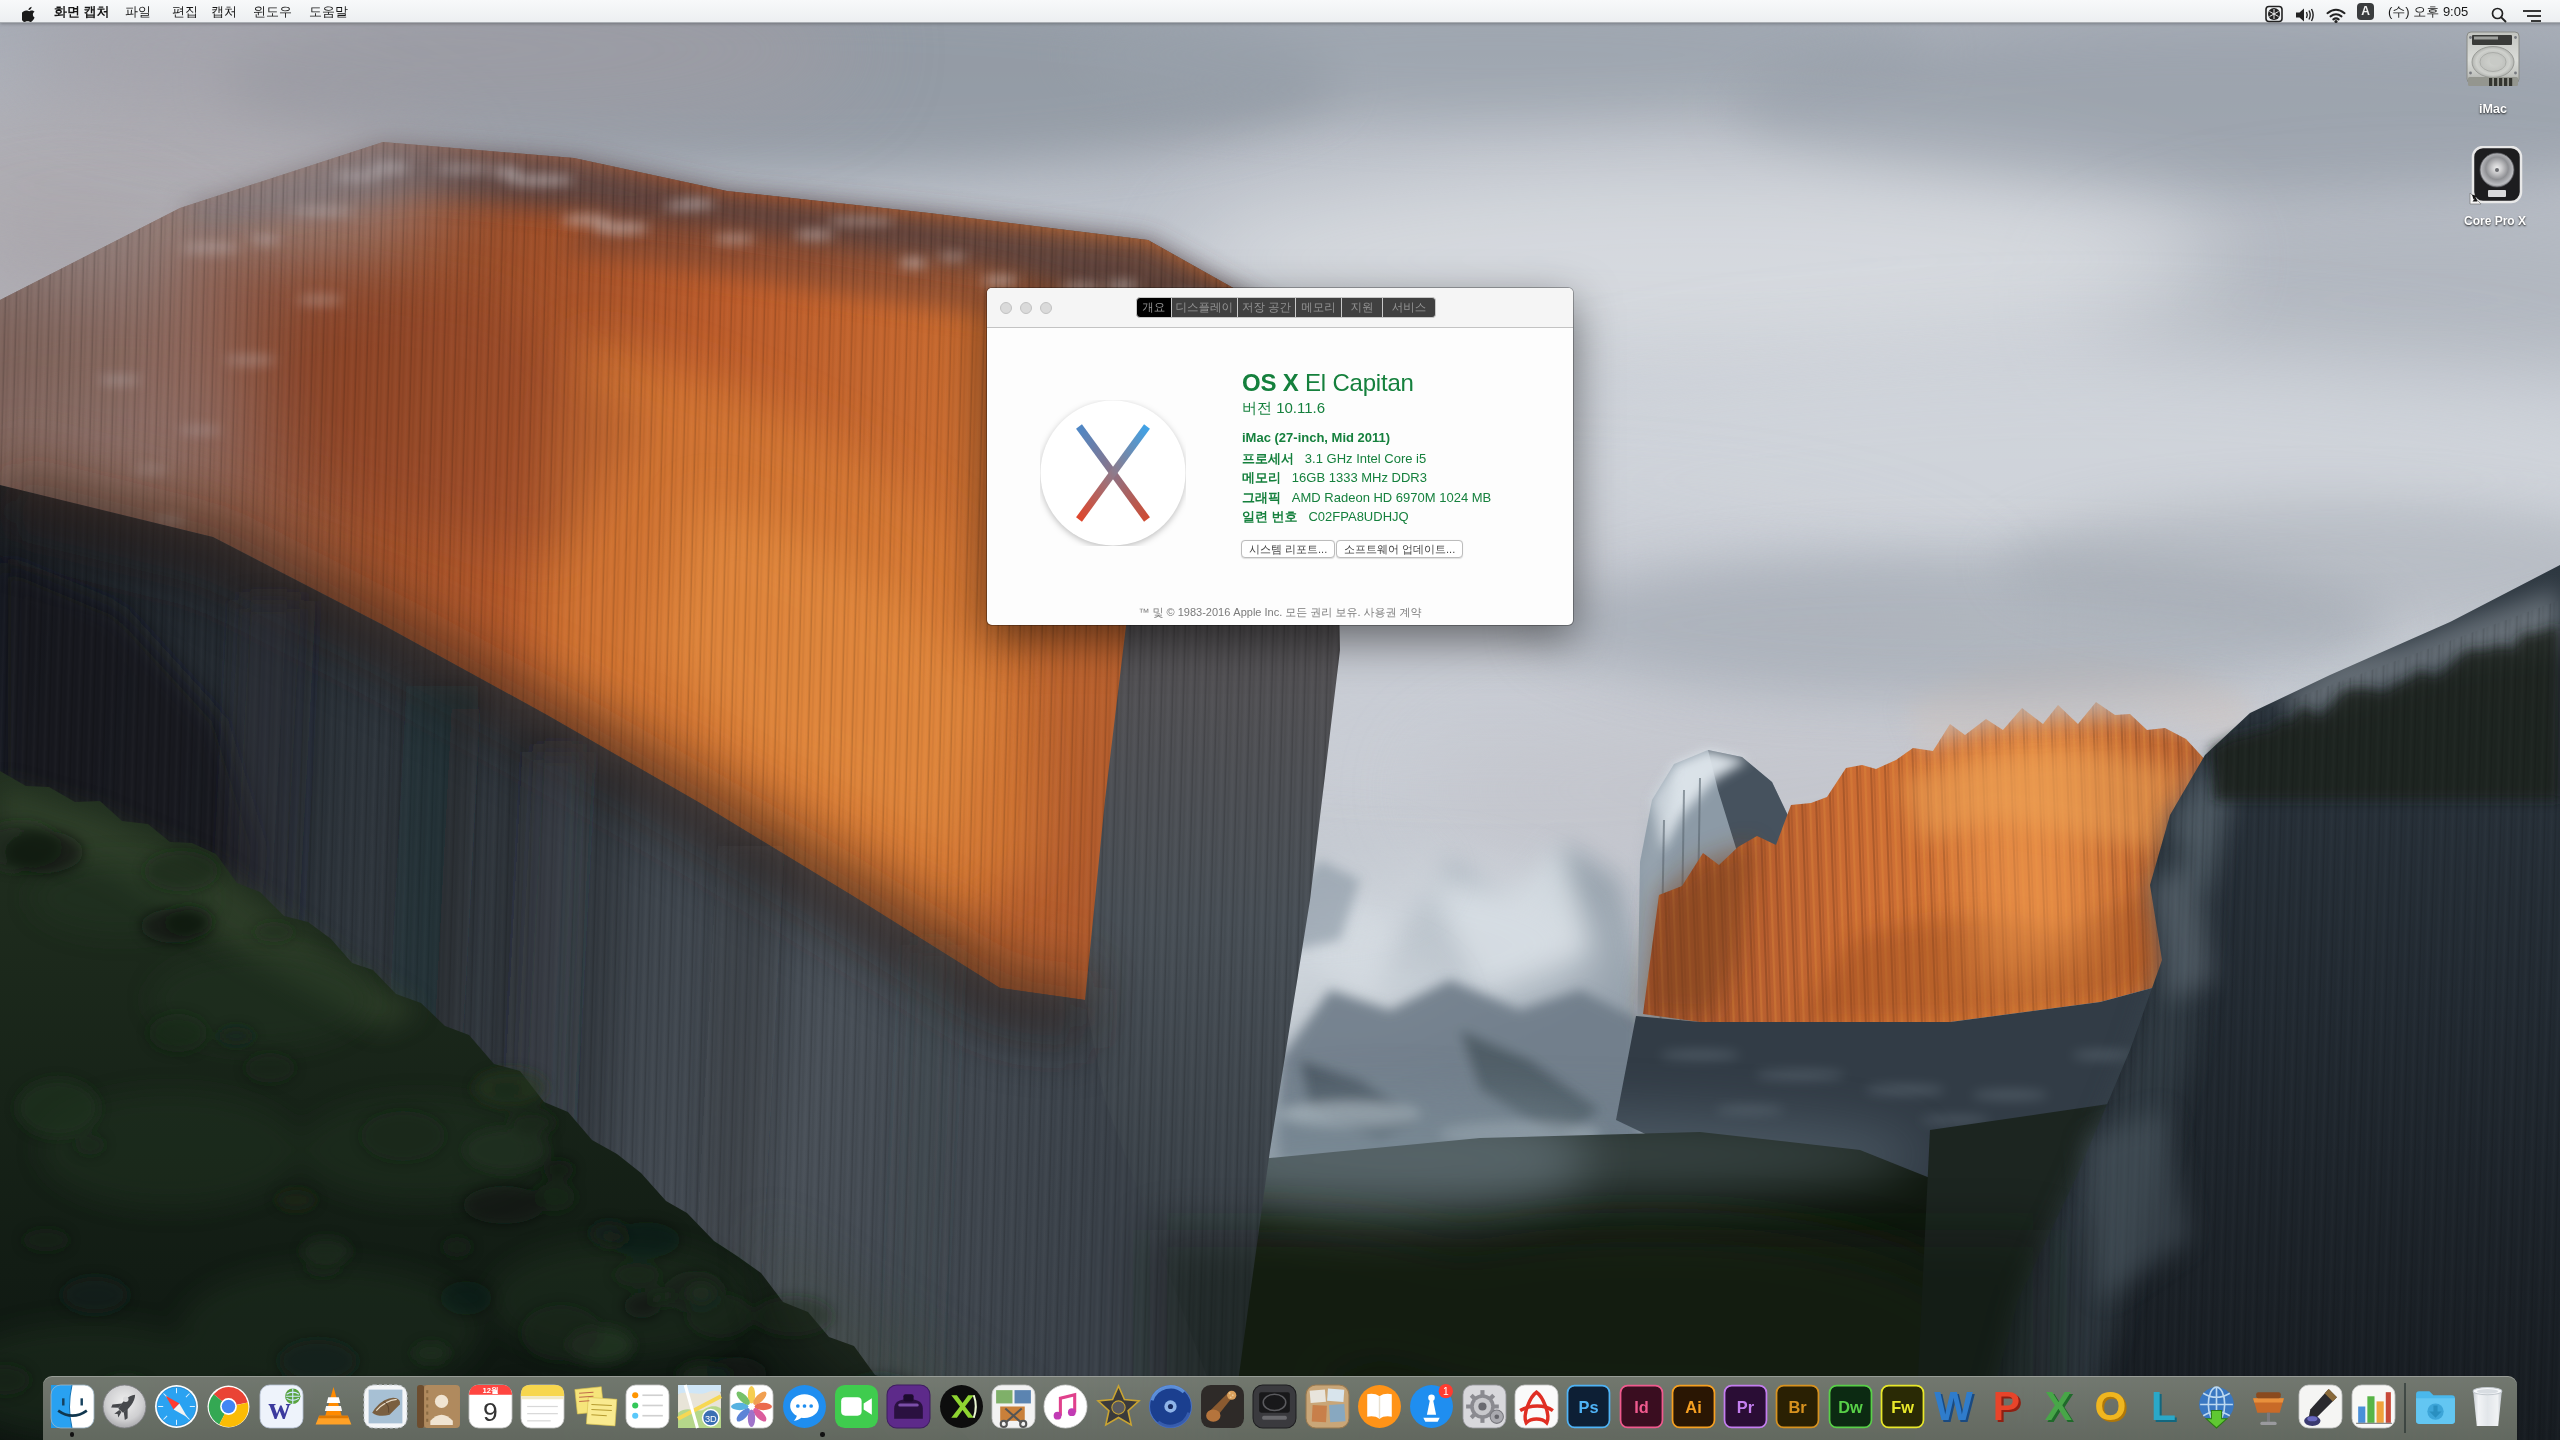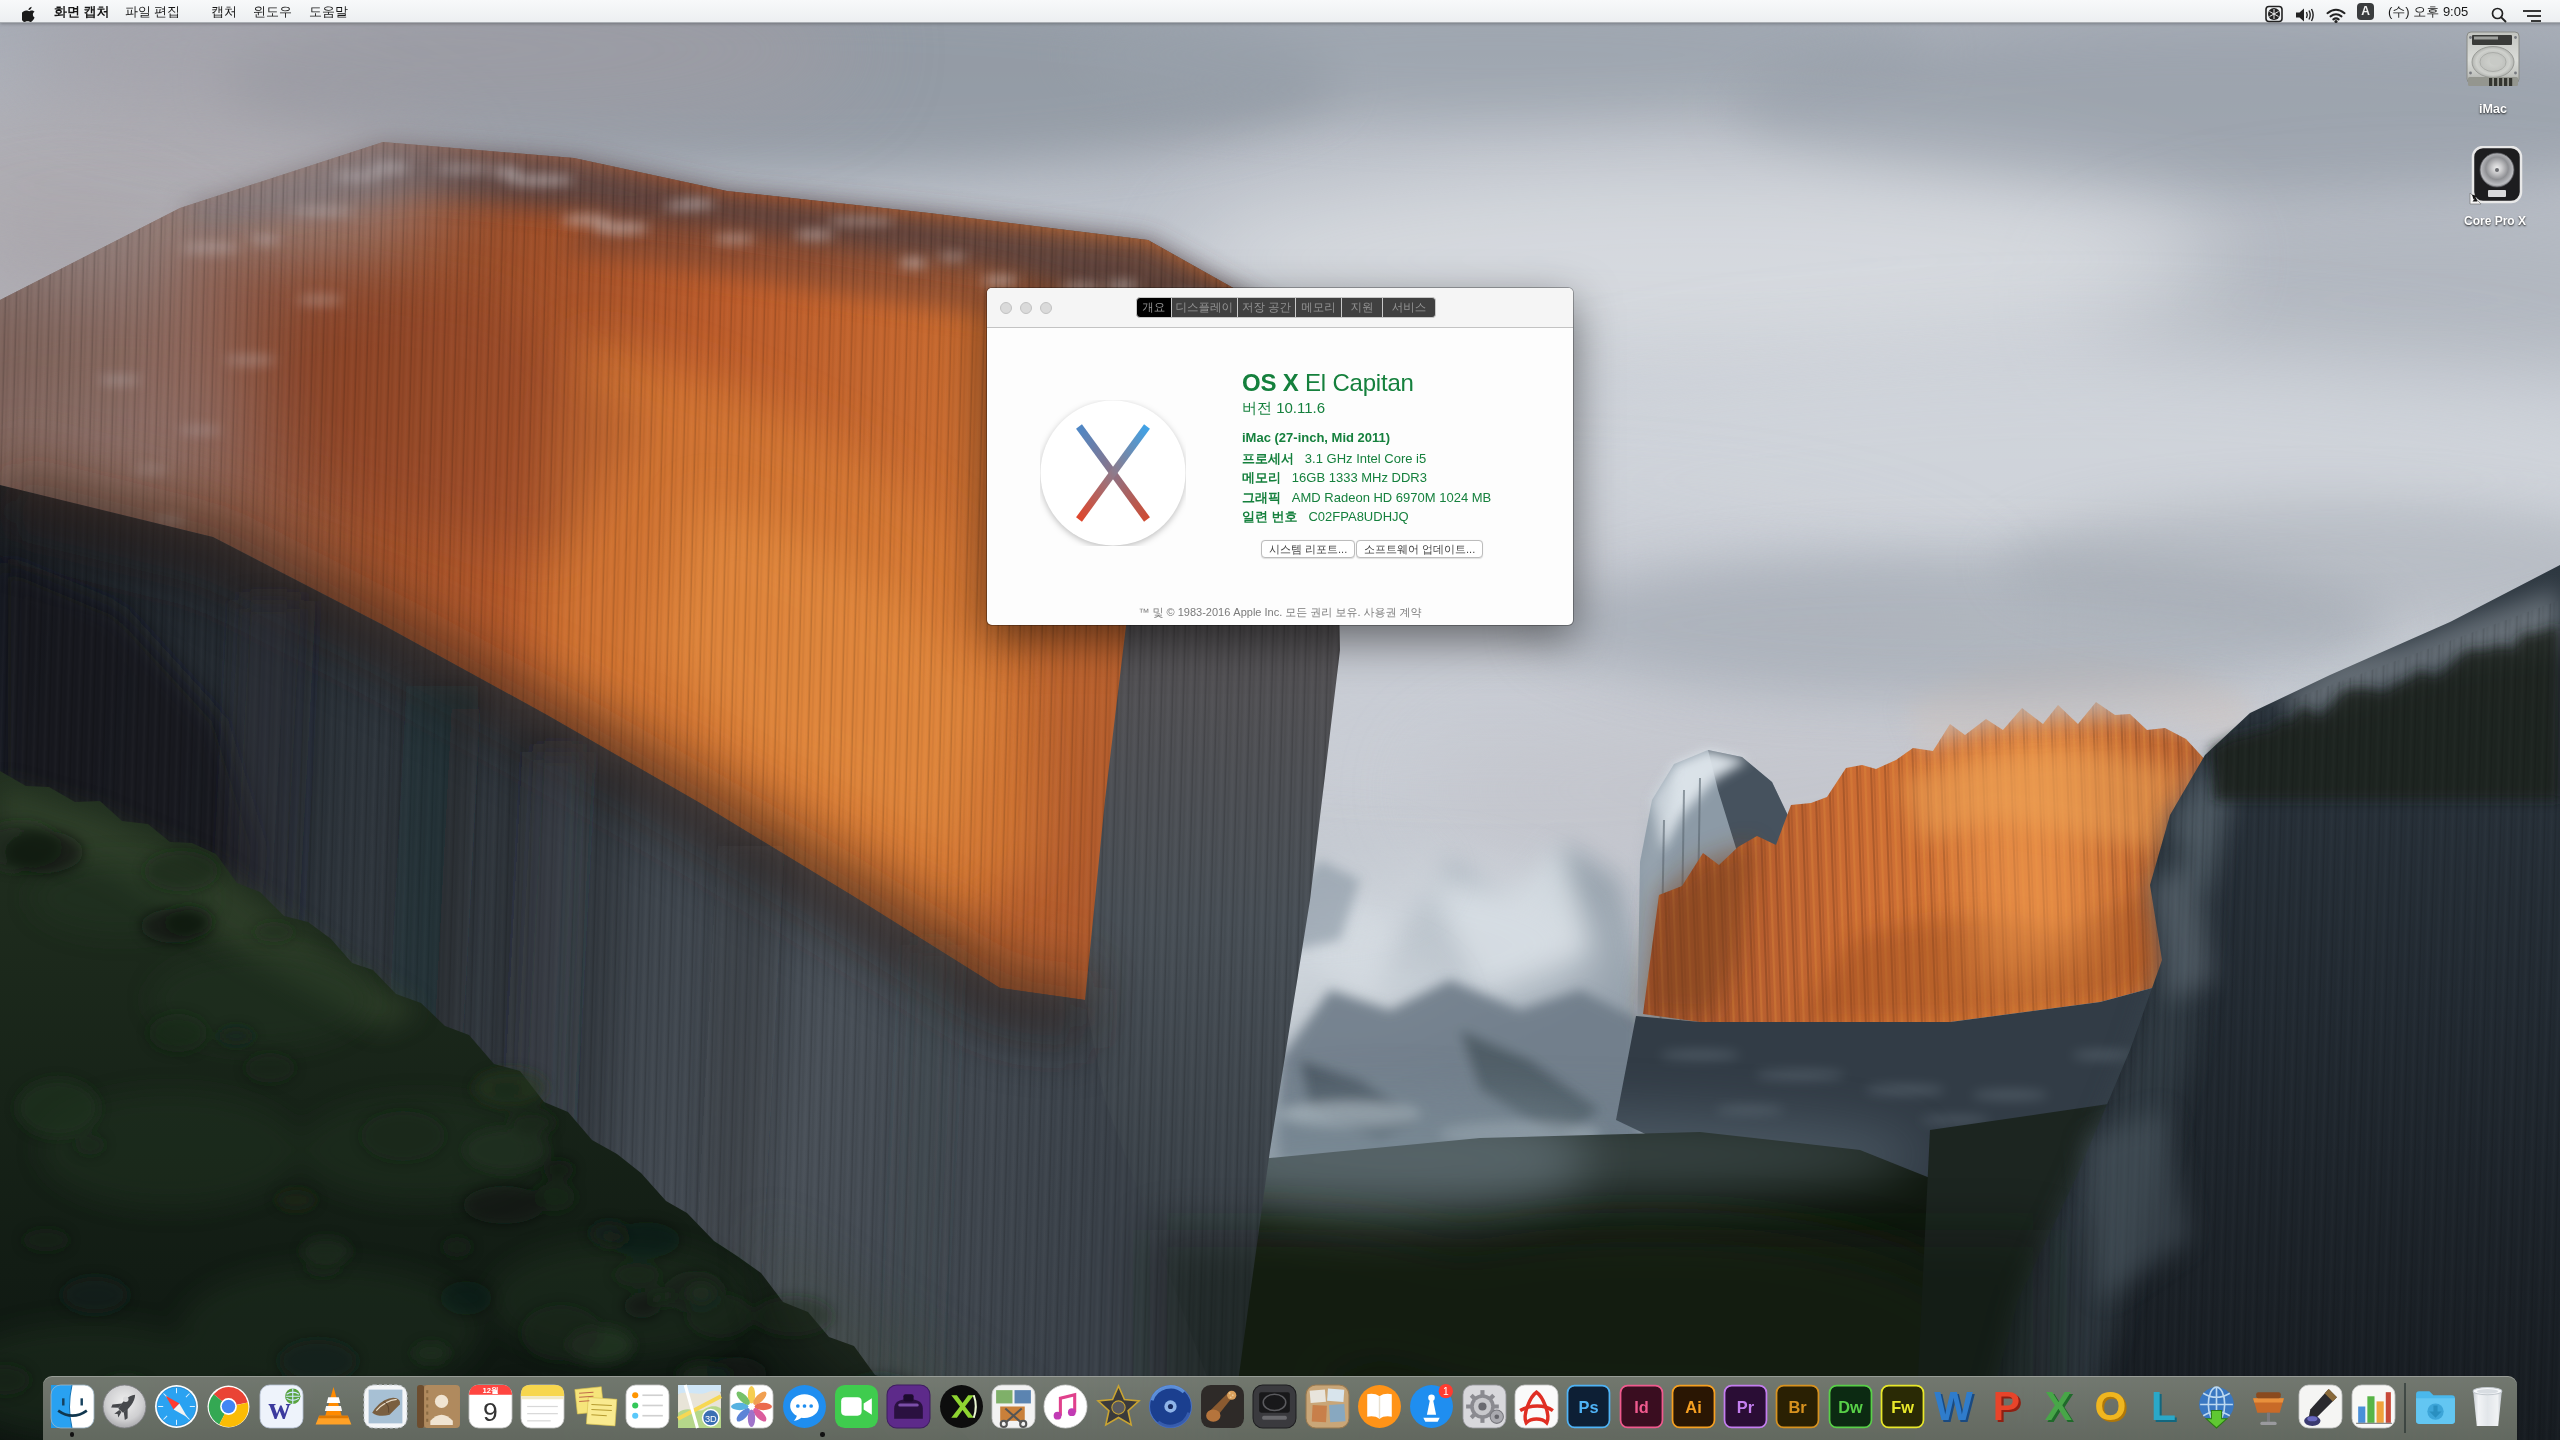--- a/index.html
+++ b/index.html
@@ -12,21 +12,21 @@
 
 .win{position:absolute;left:987px;top:288px;width:586px;height:337px;border-radius:5px;background:#fdfdfd;box-shadow:0 0 0 1px rgba(0,0,0,.28),0 15px 45px rgba(0,0,0,.5);}
 .titlebar{position:absolute;left:0;top:0;width:586px;height:39px;background:#f5f5f5;border-bottom:1px solid #c3c3c3;border-radius:5px 5px 0 0;}
 .tl{position:absolute;top:302px;width:12px;height:12px;border-radius:6px;background:#dadada;border:0.5px solid #c2c2c2;box-sizing:border-box;}
 .tabs{position:absolute;left:1136px;top:297px;height:21px;display:flex;}
 .tab{box-sizing:border-box;height:21px;border:1px solid #c8c8c8;border-left:none;background:#404040;color:#939393;font-size:11.5px;line-height:19px;text-align:center;white-space:nowrap;overflow:hidden;}
 .tab.first{border-left:1px solid #c8c8c8;border-radius:4px 0 0 4px;}
 .tab.last{border-radius:0 4px 4px 0;font-family:Liberation Mono, monospace;}
 .tab.sel{background:#000000;}
 .wtxt{position:absolute;color:#15803d;}
-.btn{position:absolute;height:18px;box-sizing:border-box;background:#fff;border:1px solid #bcbcbc;border-radius:4px;font-size:11.5px;color:#454545;line-height:16px;text-align:center;white-space:nowrap;padding:0 9px;box-shadow:0 0.5px 1px rgba(0,0,0,.12);margin-left:20px;}
+.btn{position:absolute;height:18px;box-sizing:border-box;background:#fff;border:1px solid #bcbcbc;border-radius:4px;font-size:11.5px;color:#454545;line-height:16px;text-align:center;white-space:nowrap;padding:0 9px;box-shadow:0 0.5px 1px rgba(0,0,0,.12);}
 
 .dock{position:absolute;left:43px;top:1376px;width:2474px;height:64px;background:linear-gradient(rgba(119,125,116,.95),rgba(102,108,99,.96));border-radius:9px 9px 0 0;box-shadow:inset 0 1px 0 rgba(255,255,255,.28);}
 .di{position:absolute;top:1384px;width:45px;height:45px;}
 .ddot{position:absolute;top:1432px;width:4.5px;height:4.5px;border-radius:50%;background:#111;}
 .dsep{position:absolute;top:1383px;width:1.5px;height:50px;background:rgba(30,40,40,.55);}
 </style></head><body>
 <svg id="wall" width="2560" height="1440" viewBox="0 0 2560 1440">
 <defs>
 <linearGradient id="skyG" x1="0" y1="0" x2="0" y2="1">
  <stop offset="0" stop-color="#a7adb7"></stop>
@@ -321,21 +321,21 @@
     <path d="M760,1220 L900,1320 1010,1400 1040,1440 900,1440 780,1330 Z" fill="#3e4a39" opacity="0.25" filter="url(#f25)"></path>
 <rect x="1150" y="1230" width="900" height="210" fill="#0c120d" opacity="0.45" filter="url(#f25)"></rect>
 </svg>
 
 <div class="menubar">
 <svg class="micon" style="left:22px;top:4px" width="14" height="15" viewBox="0 0 14 15">
       <path fill="#1a1a1a" d="M9.6,0.2c0.1,0.9-0.3,1.7-0.8,2.3C8.2,3.2,7.3,3.7,6.5,3.6C6.4,2.8,6.8,2,7.3,1.5C7.9,0.8,8.9,0.3,9.6,0.2z M12.6,11.1c-0.4,0.9-0.6,1.3-1.1,2c-0.7,1.1-1.7,2.4-3,2.4c-1.1,0-1.4-0.7-2.9-0.7c-1.5,0-1.8,0.7-2.9,0.7c-1.3,0-2.2-1.2-2.9-2.3C-2,10.4-0.6,6,1.4,4.9C2.4,4.3,3.5,4,4.5,4c1.1,0,1.8,0.7,2.7,0.7C8,4.7,8.6,4,9.8,4c0.9,0,1.9,0.3,2.8,1.2C10.1,6.6,10.5,9.9,12.6,11.1z" transform="translate(0,-1)"></path>
     </svg>
 <div class="mitem b" style="left:54px">화면 캡처</div>
 <div class="mitem" style="left:125px">파일</div>
-<div class="mitem" style="left:154px">편집</div>
+<div class="mitem" style="left:172px">편집</div>
 <div class="mitem" style="left:211px">캡처</div>
 <div class="mitem" style="left:253px">윈도우</div>
 <div class="mitem" style="left:309px">도움말</div>
 <svg class="micon" style="left:2265px;top:3px" width="18" height="17" viewBox="0 0 18 17">
       <rect x="1" y="1" width="16" height="15" rx="3" fill="none" stroke="#222" stroke-width="1.6"></rect>
       <circle cx="9" cy="8.5" r="6" fill="#222"></circle>
       <g stroke="#eee" stroke-width="1">
         <line x1="9" y1="3.5" x2="9" y2="13.5"></line>
         <line x1="4.5" y1="6" x2="13.5" y2="11"></line>
         <line x1="4.5" y1="11" x2="13.5" y2="6"></line>

